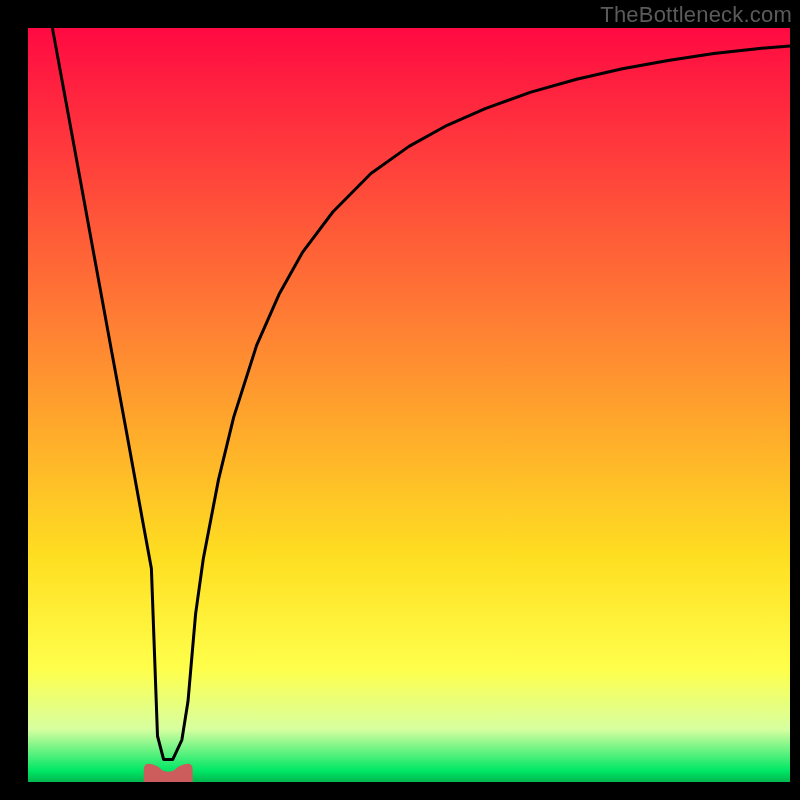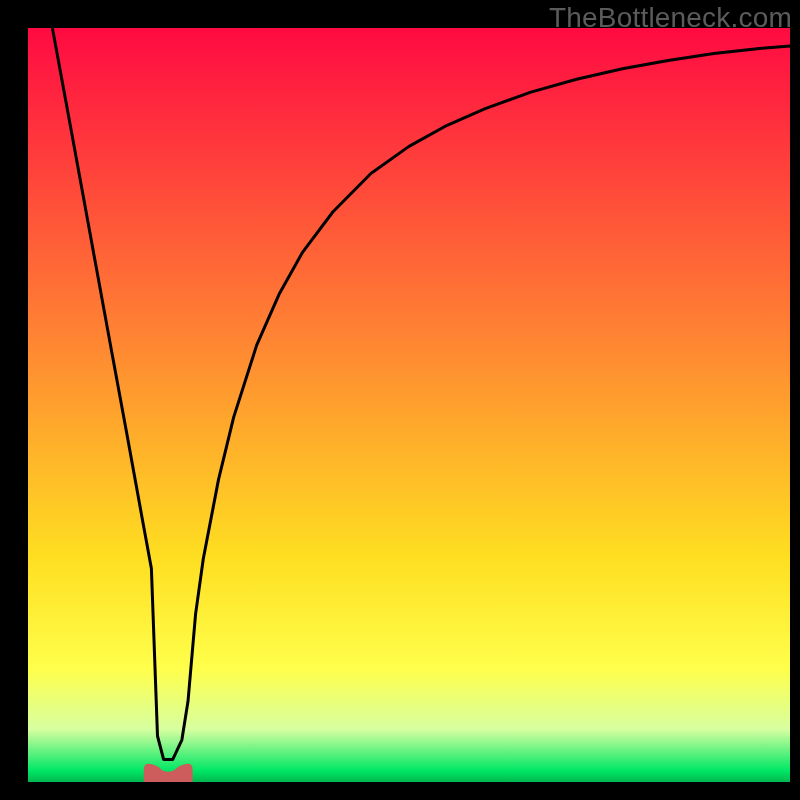--- a/index.html
+++ b/index.html
@@ -16,21 +16,21 @@
     left: 0;
     width: 800px;
     height: 800px;
     background: #000;
   }
   .watermark {
     position: absolute;
     top: 2px;
     right: 8px;
     font-family: Arial, Helvetica, sans-serif;
-    font-size: 28px;
+    font-size: 22px;
     font-weight: 500;
     color: #5b5b5b;
     letter-spacing: 0.2px;
   }
   svg {
     position: absolute;
     top: 0;
     left: 0;
   }
 </style>

